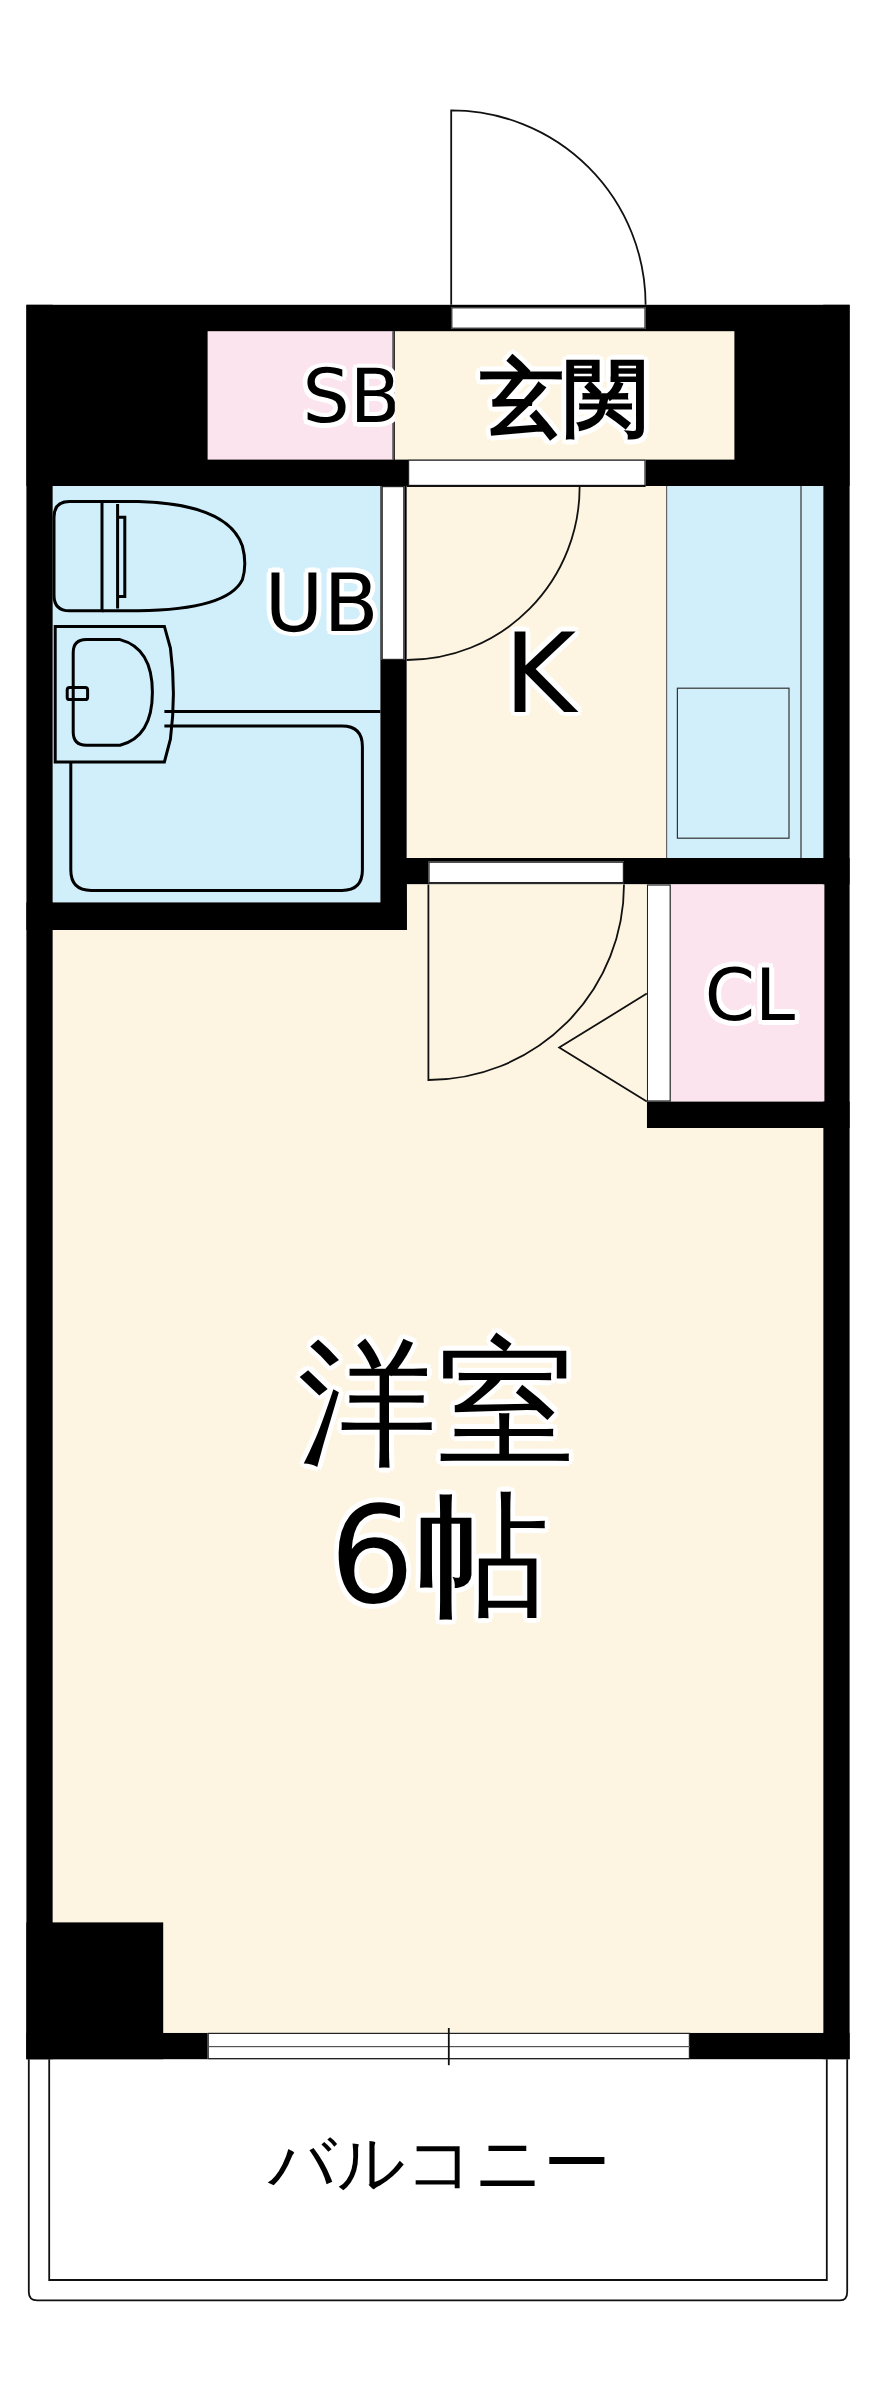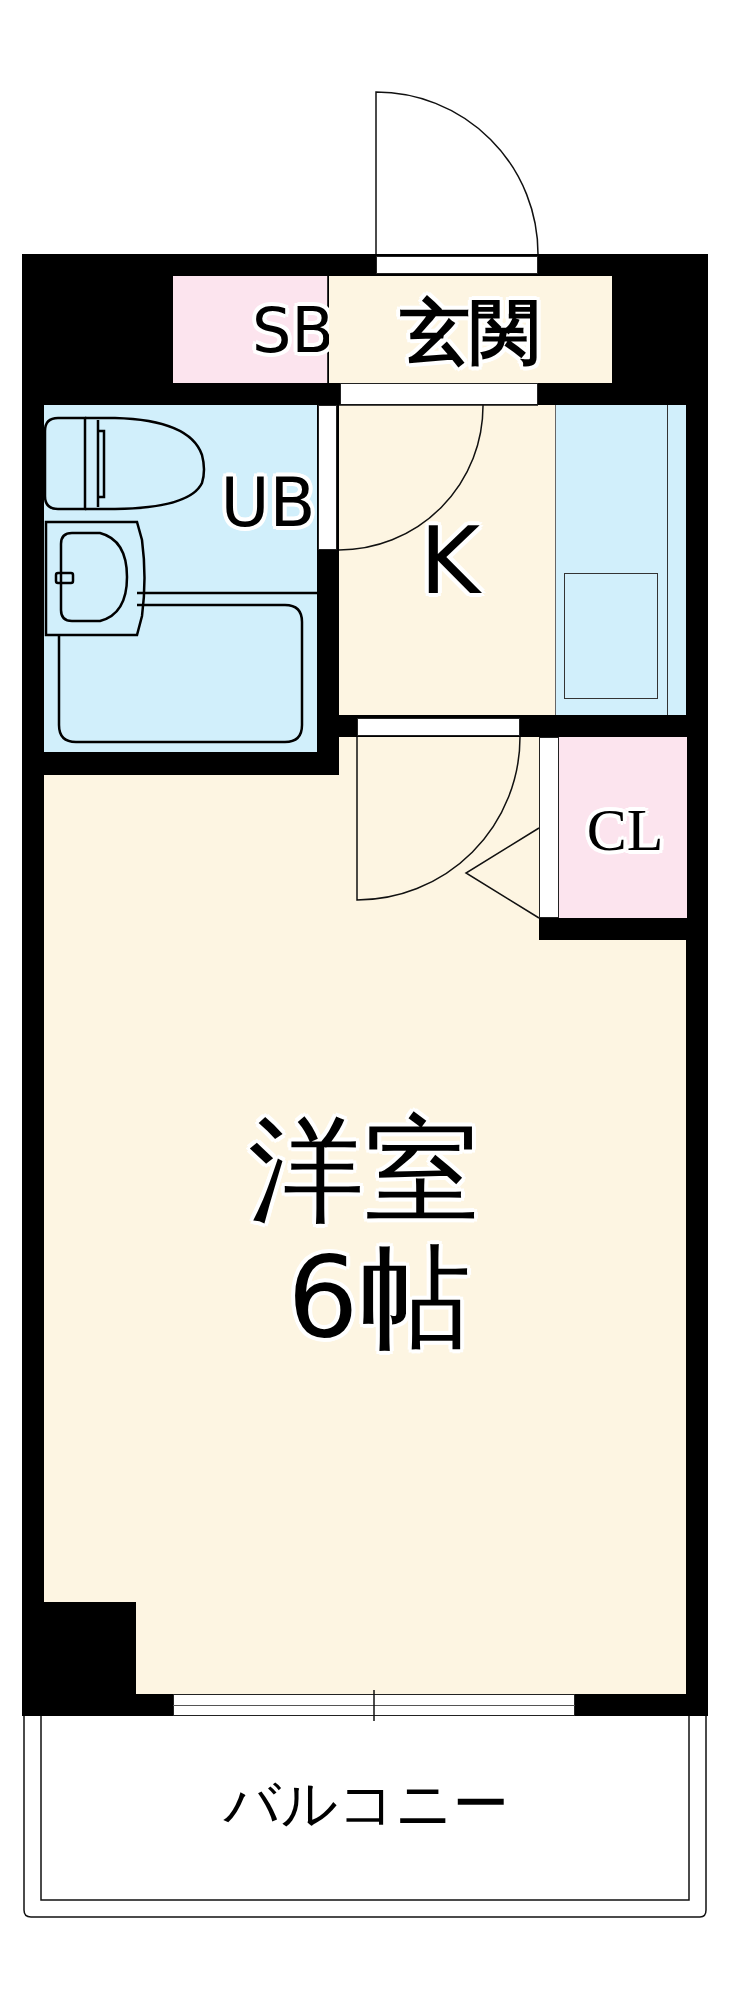--- a/index.html
+++ b/index.html
@@ -54,28 +54,28 @@
 <div class="abs" style="left:667px;top:405px;width:1px;height:310px;background:#333;"></div>
 <div class="abs" style="left:564px;top:573px;width:94px;height:126px;border:1px solid #333;"></div>
 <div class="label" style="left:450px;top:562px;font-size:92px;">K</div>
 
 <div class="abs wall" style="left:330px;top:715px;width:378px;height:22px;"></div>
 <div class="abs opening" style="left:357px;top:718px;width:163px;height:18px;"></div>
 
 <div class="abs room-pink" style="left:559px;top:737px;width:128px;height:181px;"></div>
 <div class="abs opening" style="left:539px;top:737px;width:20px;height:181px;"></div>
 <div class="abs wall" style="left:539px;top:918px;width:169px;height:22px;"></div>
-<div class="label" style="left:625px;top:830px;font-size:60px;font-family:Liberation Serif, serif;">CL</div>
+<div class="label" style="left:625px;top:830px;font-size:60px;">CL</div>
 
 <div class="abs room-cream" style="left:44px;top:775px;width:495px;height:919px;"></div>
 <div class="abs room-cream" style="left:539px;top:940px;width:147px;height:754px;"></div>
 <div class="abs room-cream" style="left:339px;top:737px;width:200px;height:38px;"></div>
 <div class="abs wall" style="left:330px;top:737px;width:9px;height:38px;"></div>
 <div class="label" style="left:364px;top:1170px;font-size:116px;text-align:center;">洋室</div>
-<div class="label" style="left:366px;top:1297px;font-size:112px;margin-left:13px;">6帖</div>
+<div class="label" style="left:366px;top:1297px;font-size:112px;">6帖</div>
 
 <div class="abs wall" style="left:22px;top:1602px;width:114px;height:114px;"></div>
 
 <div class="abs opening" style="left:173px;top:1694px;width:402px;height:22px;"></div>
 <div class="abs" style="left:173px;top:1705px;width:402px;height:1px;background:#555;"></div>
 
 <div class="label plain" style="left:366px;top:1804px;font-size:56px;">バルコニー</div>
 
 <svg class="overlay" viewBox="0 0 731 2000">
   <g fill="none" stroke="#111" stroke-width="1.5">

